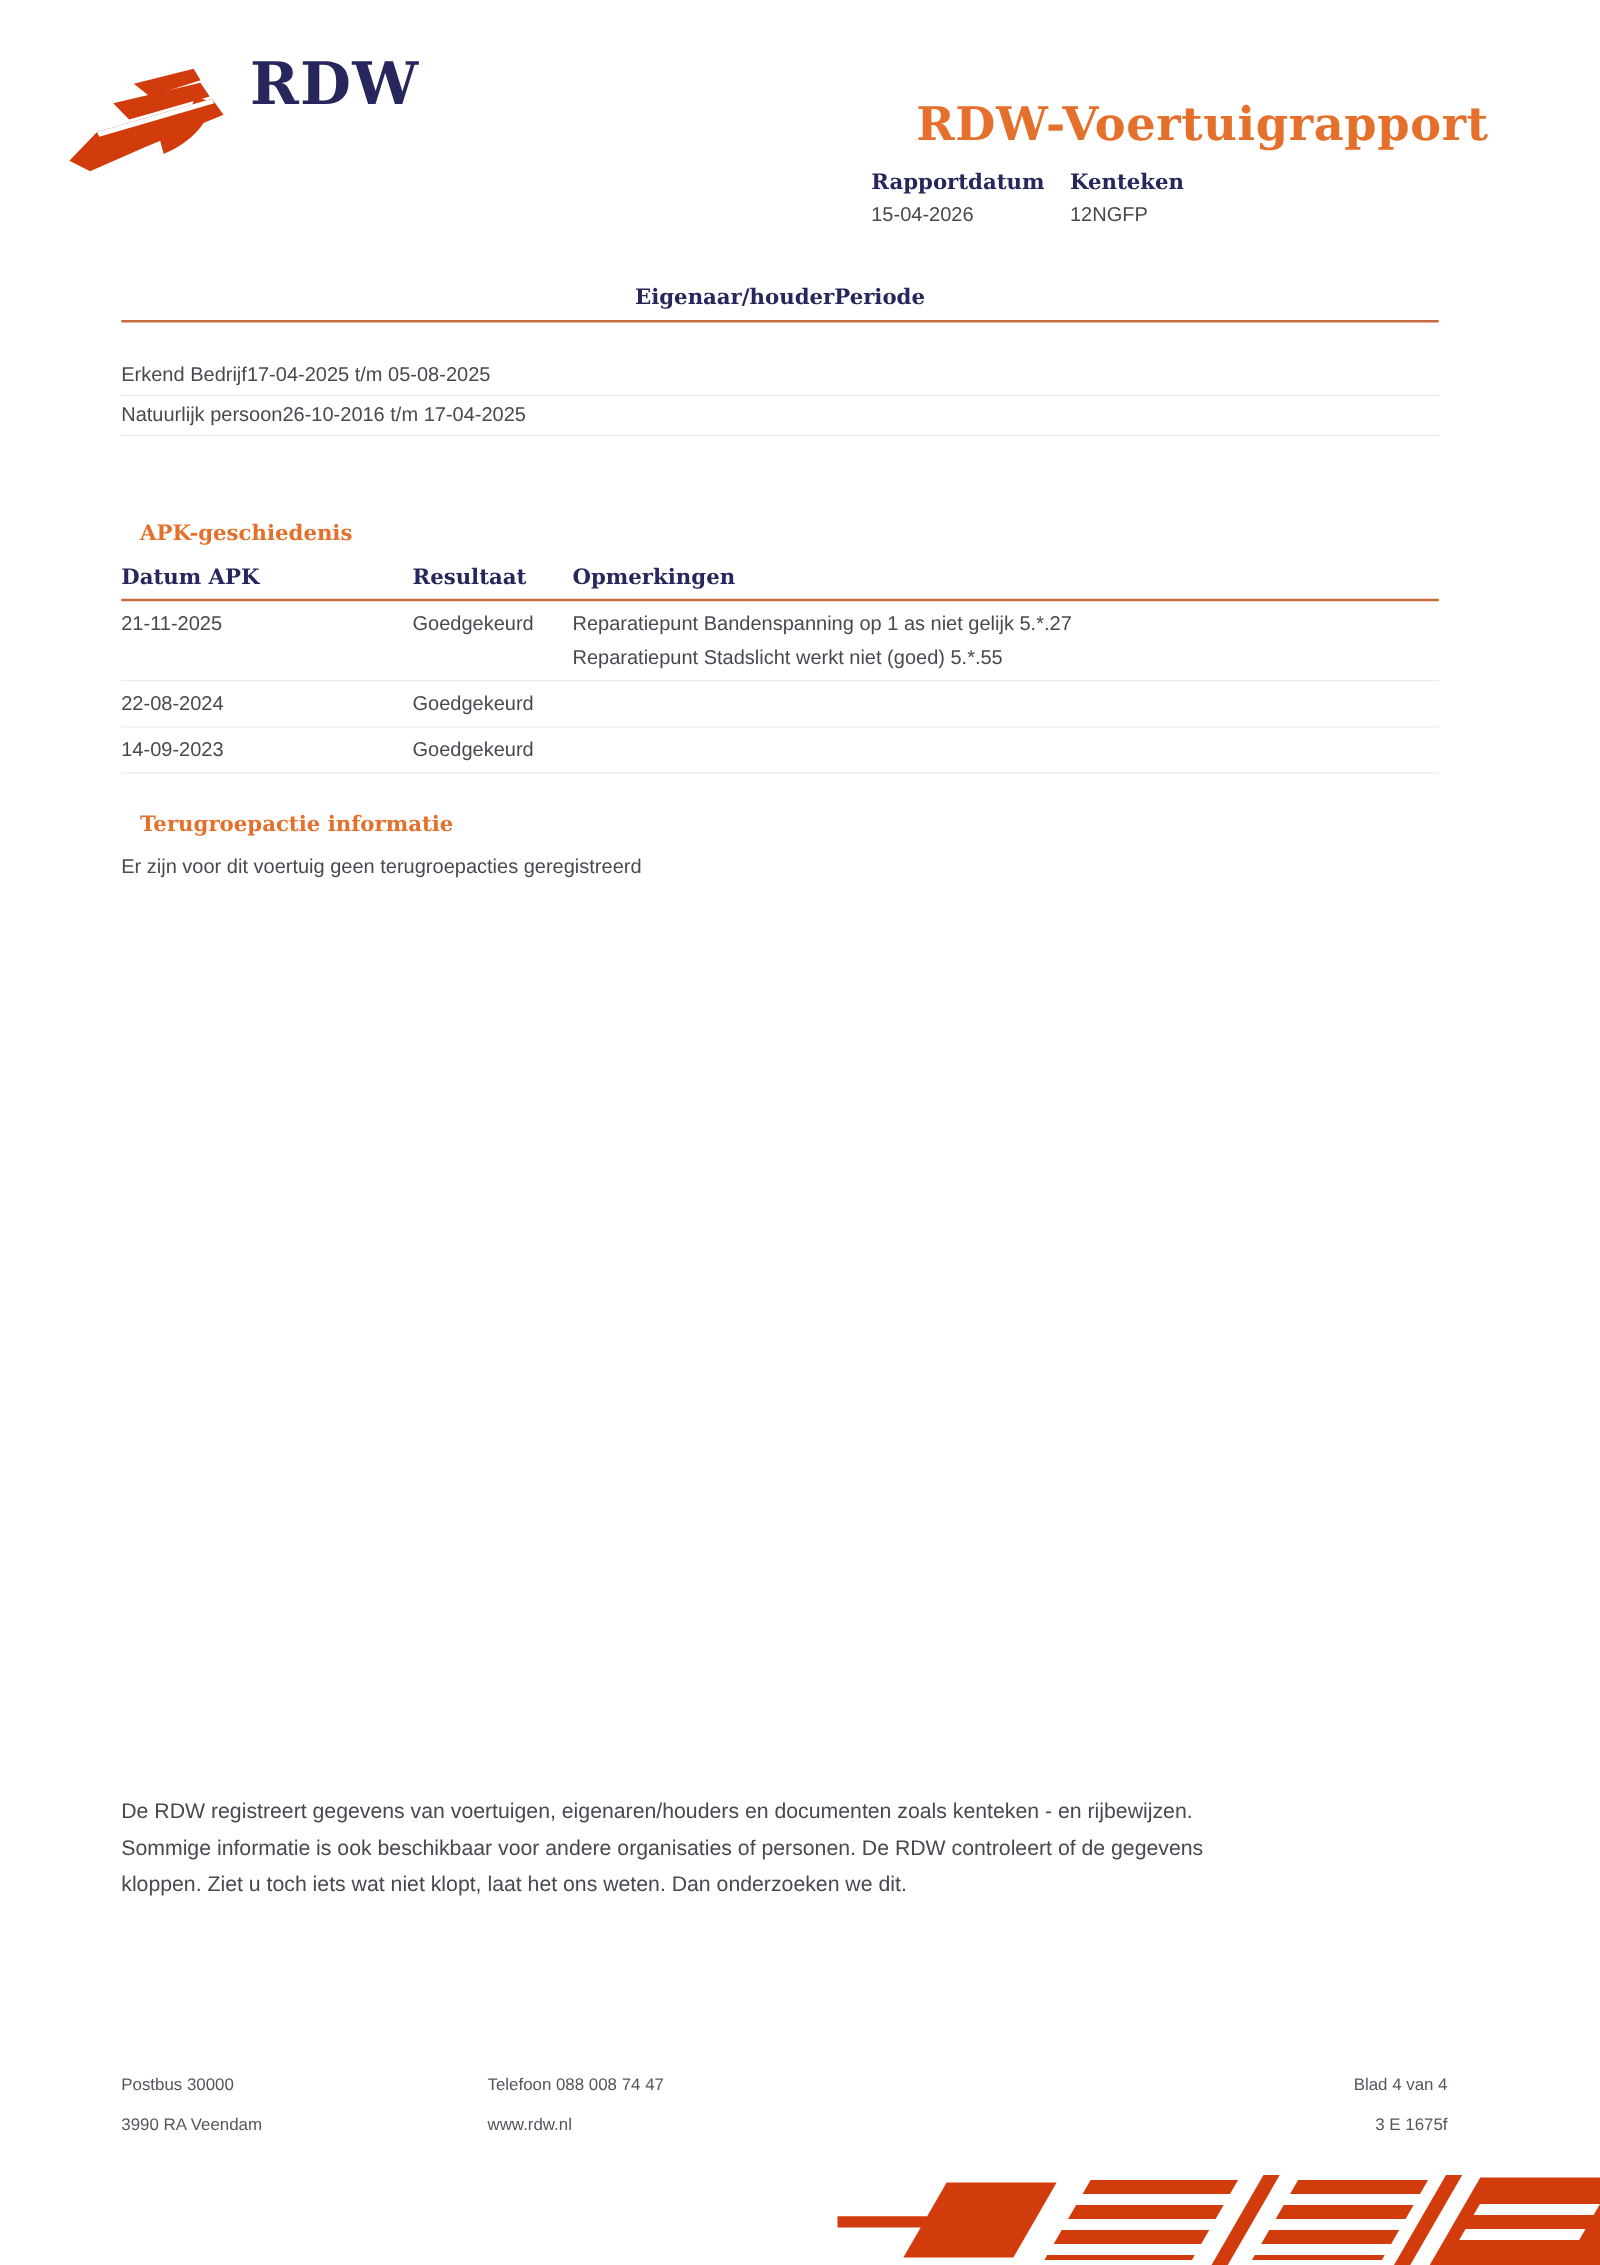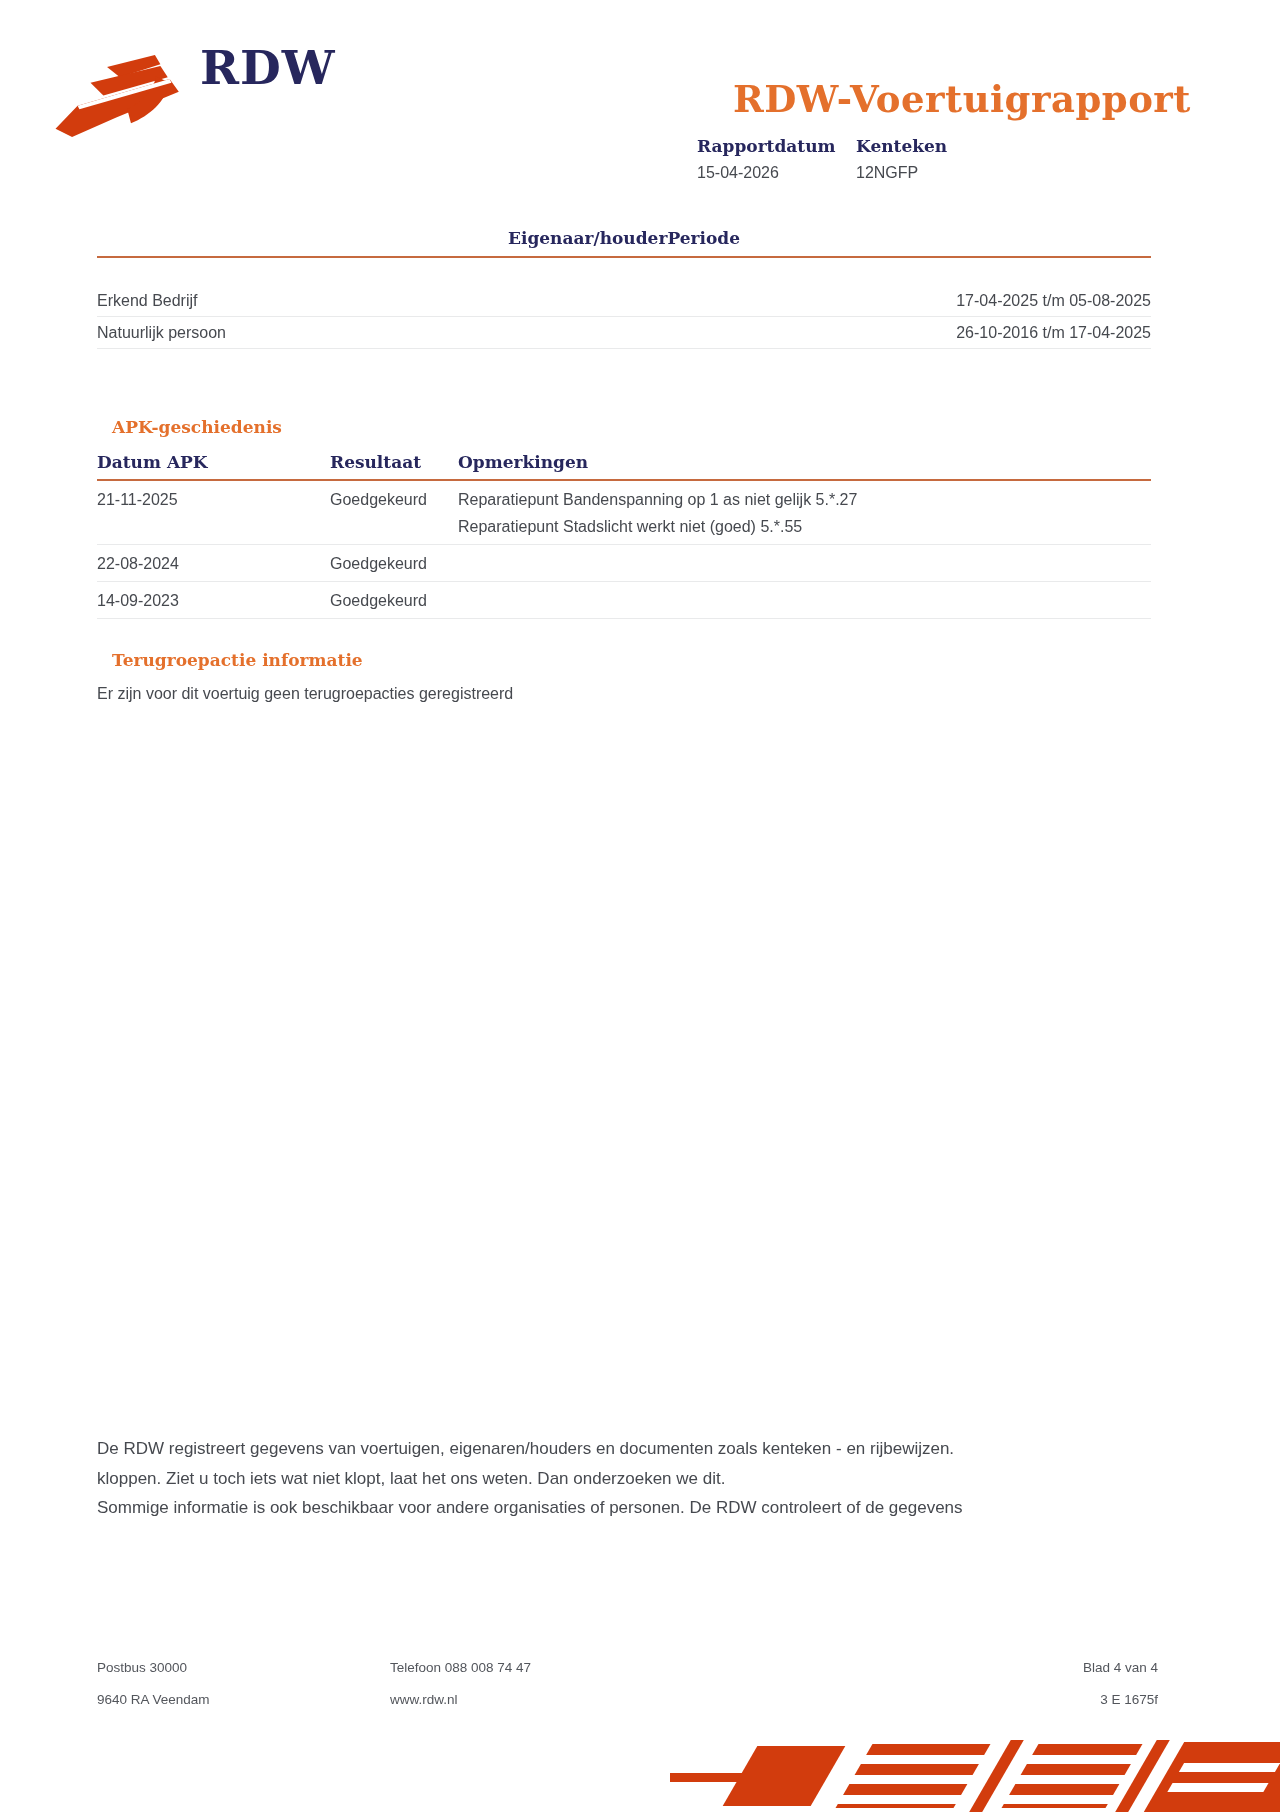--- a/index.html
+++ b/index.html
@@ -35,21 +35,21 @@
   
   .slab{font-family:"DejaVu Serif", serif;font-weight:700;color:#27275d;font-size:17px;}
   .orange-h{font-family:"DejaVu Serif", serif;font-weight:700;color:#e4702c;font-size:17px;margin:15px;}
   .rule-orange{border-bottom:2px solid #c66a3f;}
   .sep{border-bottom:1px solid #e9eaeb;}
   
   .owner{position:absolute;left:97px;top:228px;width:1054px;}
   .owner-head{display:flex;justify-content:center;padding-bottom:8px;}
   .owner-rows{padding-top:27px;}
   .owner-row{
-    display:flex;justify-content:space-between;align-items:center;
+    display:flex;align-items:center;
     height:31px;font-size:16px;
   }
   
   .apk{position:absolute;left:97px;top:402px;width:1054px;}
   .apk-grid{display:grid;grid-template-columns:233px 128px 1fr;}
   .apk-colhead{margin-top:14px;padding-bottom:7px;}
   .apk-row{padding:5px 0 4px 0;font-size:16px;}
   .remark-line{line-height:27px;}
   .apk-cell{line-height:27px;}
   
@@ -151,33 +151,33 @@
   </section>
 
   <section class="recall">
     <h2 class="orange-h">Terugroepactie informatie</h2>
     <p>Er zijn voor dit voertuig geen terugroepacties geregistreerd</p>
   </section>
 
   <section class="proclaimer">
     <div class="lines">
       <div>De RDW registreert gegevens van voertuigen, eigenaren/houders en documenten zoals kenteken - en rijbewijzen.</div>
+      <div>Sommige informatie is ook beschikbaar voor andere organisaties of personen. De RDW controleert of de gegevens</div>
       <div>kloppen. Ziet u toch iets wat niet klopt, laat het ons weten. Dan onderzoeken we dit.</div>
-      <div>Sommige informatie is ook beschikbaar voor andere organisaties of personen. De RDW controleert of de gegevens</div>
     </div>
   </section>
 
   <div class="footer">
     <div class="footer-row">
       <span class="f-col1">Postbus 30000</span>
       <span class="f-col2">Telefoon 088 008 74 47</span>
       <span class="f-col3">Blad 4 van 4</span>
     </div>
     <div class="footer-row">
-      <span class="f-col1">9640 RA Veendam</span>
+      <span class="f-col1">3990 RA Veendam</span>
       <span class="f-col2">www.rdw.nl</span>
       <span class="f-col3">3 E 1675f</span>
     </div>
   </div>
 
   <div class="footer-logo">
     <div class="fl" style="left:2px;top:33px;width:92px;height:9px;"></div>
     <div class="fl skew" style="left:72px;top:6px;width:88px;height:60px;"></div>
     <div class="stripes skew" style="position:absolute;left:186px;top:4px;width:118px;height:64px;"></div>
     <div class="fl skew" style="left:322px;top:0;width:13px;height:72px;"></div>

